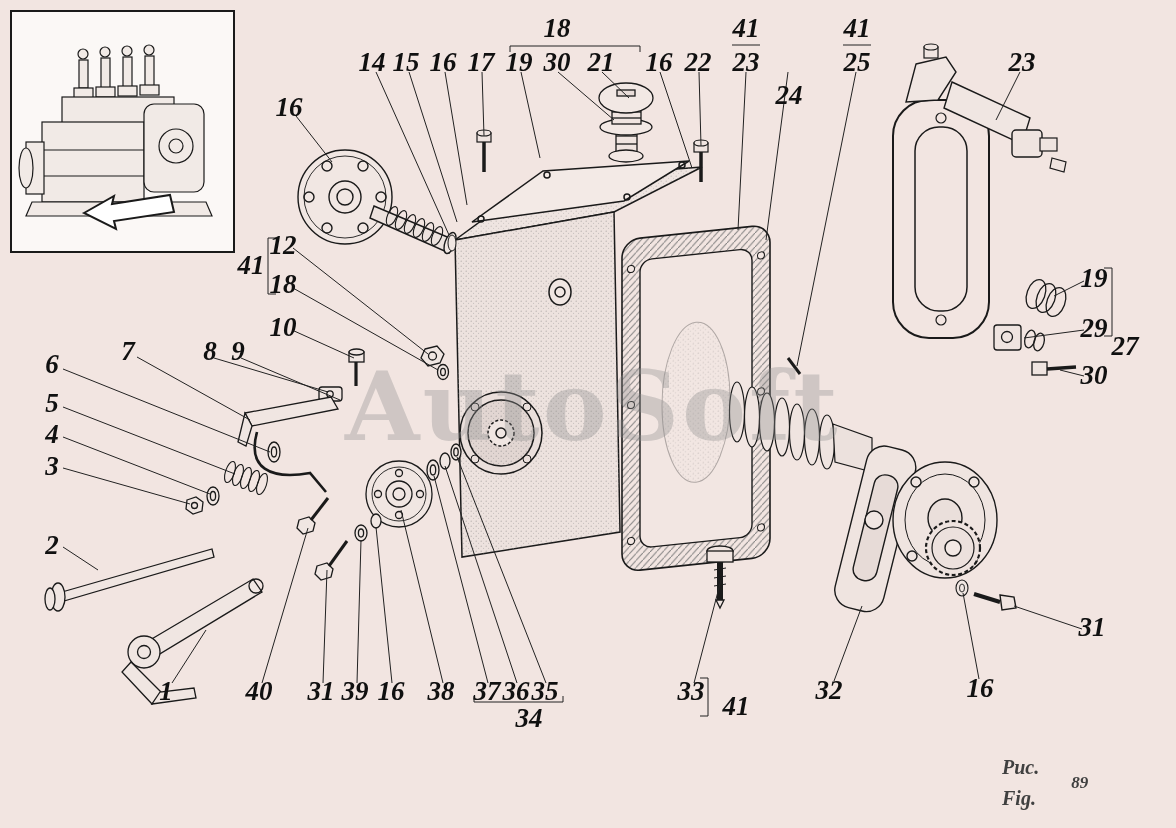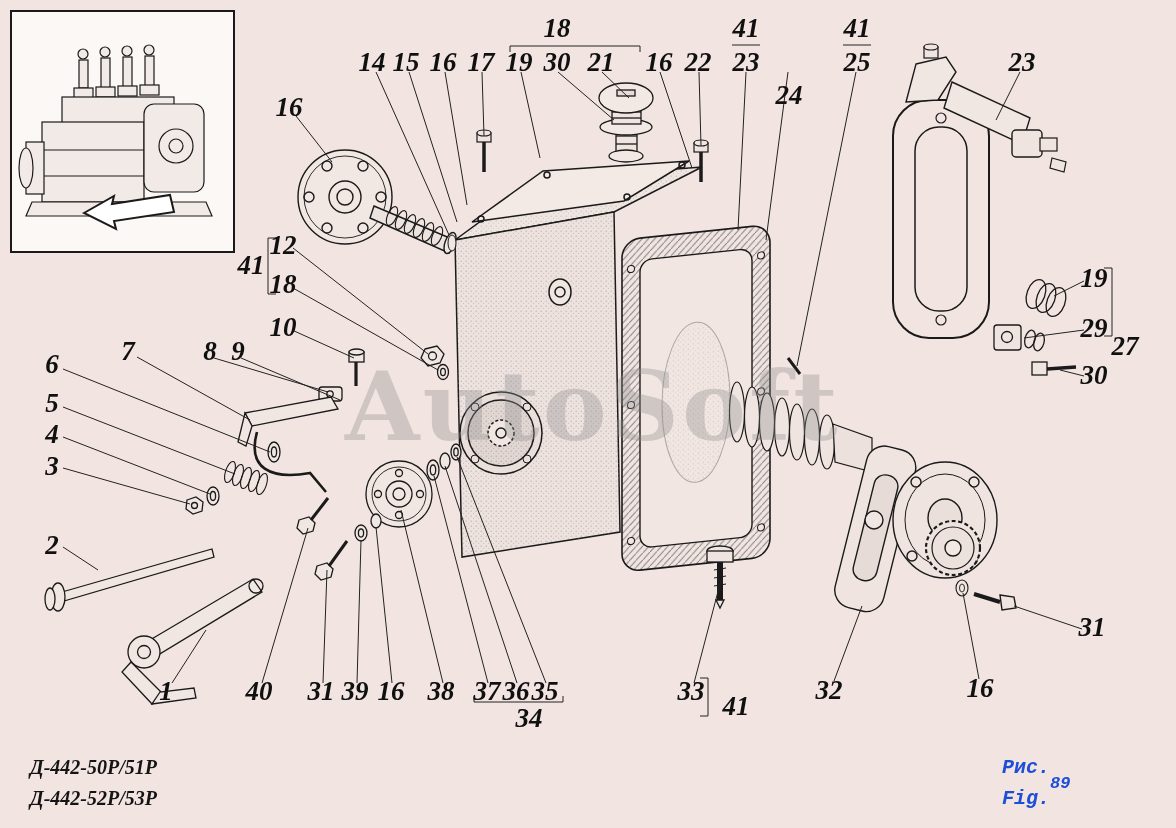--- a/index.html
+++ b/index.html
@@ -25,21 +25,21 @@
   }
   .models{
     position:absolute;left:30px;top:752px;
     font-style:italic;font-weight:bold;font-size:20px;line-height:31px;color:#141414;
   }
   .titles{
     position:absolute;left:0;top:752px;width:1176px;text-align:center;
     font-style:italic;font-weight:bold;font-size:21px;line-height:31px;color:#141414;
   }
   .figblock{
-    position:absolute;left:1002px;top:752px;display:flex;align-items:center;color:#1d4ed8;font-family:Liberation Mono, monospace;
+    position:absolute;left:1002px;top:752px;display:flex;gap:32px;align-items:center;color:#404040;
   }
   .figlabels{font-style:italic;font-weight:bold;font-size:20px;line-height:31px;}
   .fignum{font-style:italic;font-weight:bold;font-size:17px;}
 </style>
 </head>
 <body>
 
 <div id="stage" style="background: rgb(242, 229, 225);">
 
   <svg id="illustration" width="1176" height="828" viewBox="0 0 1176 828">
@@ -388,24 +388,20 @@
       <div class="callout" style="left: 391px; top: 691px;">16</div>
       <div class="callout" style="left: 441px; top: 691px;">38</div>
       <div class="callout" style="left: 487px; top: 691px;">37</div>
       <div class="callout" style="left: 516px; top: 691px;">36</div>
       <div class="callout" style="left: 545px; top: 691px;">35</div>
       <div class="callout" style="left: 529px; top: 718px;">34</div>
       <div class="callout" style="left: 691px; top: 691px;">33</div>
       <div class="callout" style="left: 736px; top: 706px;">41</div>
     </div>
 
-  <div class="models">
-    <div>Д-442-50Р/51Р</div>
-    <div>Д-442-52Р/53Р</div>
-  </div>
 
 
   <div class="figblock">
     <div class="figlabels">
       <div>Рис.</div>
       <div>Fig.</div>
     </div>
     <div class="fignum">89</div>
   </div>
 

